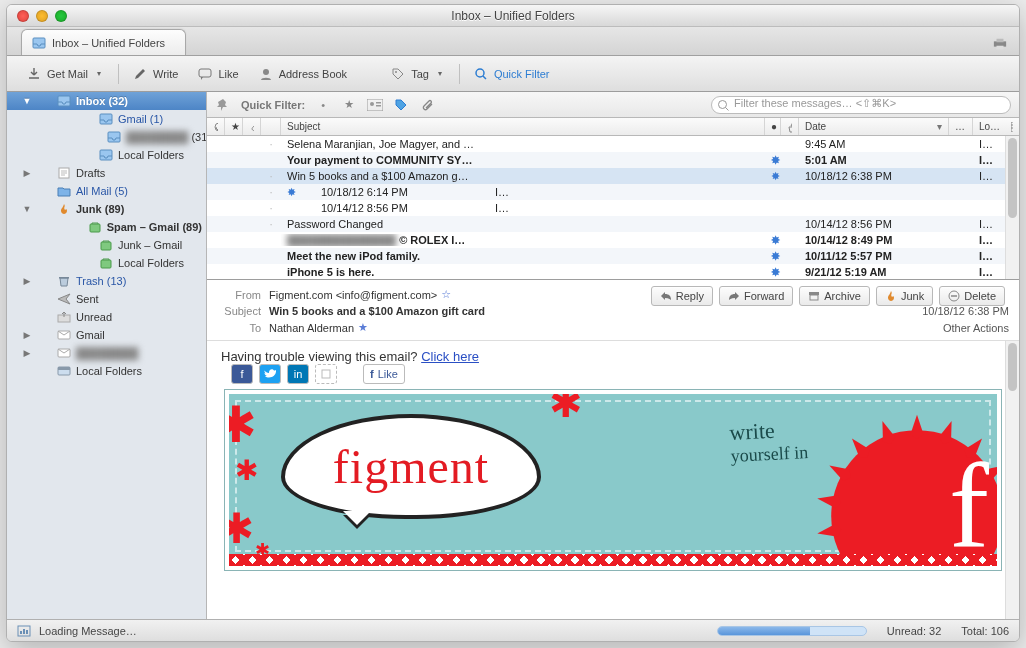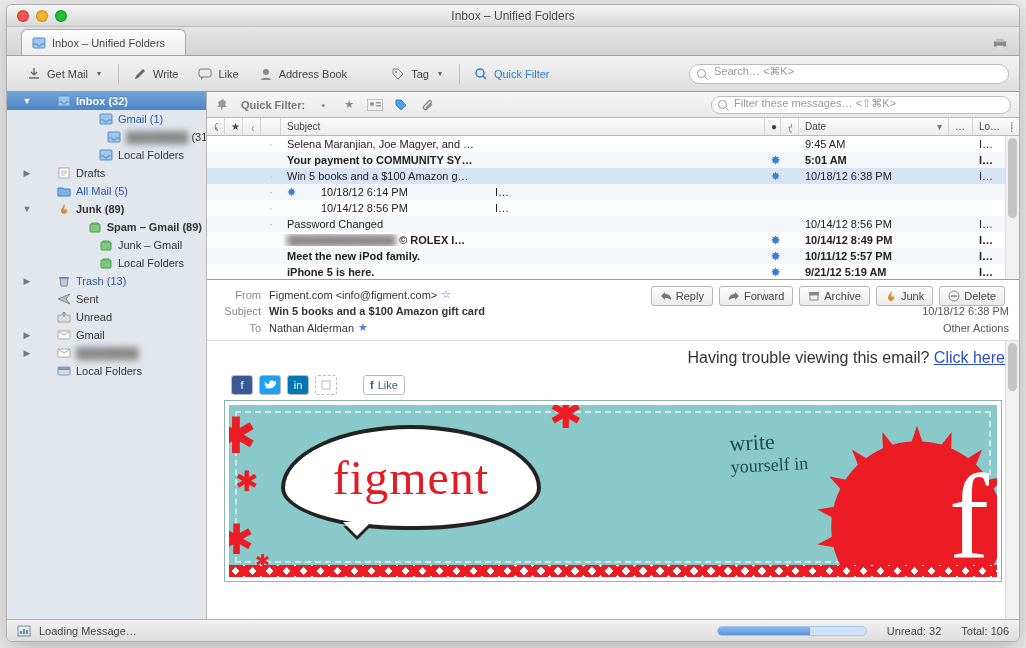--- a/index.html
+++ b/index.html
@@ -45,21 +45,21 @@
 .msgrow.alt{background:#f3f6fa;}
 .mc{padding:0 6px;overflow:hidden;text-overflow:ellipsis;white-space:nowrap;}
 .spark{color:#3a7bd5;font-size:11px;text-align:center;}
 .preview{flex:1;background:#fff;overflow:hidden;display:flex;flex-direction:column;}
 .phead{padding:6px 10px 4px 10px;border-bottom:1px solid #ddd;}
 .phrow{display:flex;align-items:center;font-size:11px;padding:2px 0;}
 .phlabel{width:44px;text-align:right;color:#888;font-weight:normal;margin-right:8px;}
 .actionbar{position:absolute;right:14px;top:6px;display:flex;gap:6px;}
 .abtn{height:20px;border:1px solid #b8b8b8;border-radius:3px;background:linear-gradient(#fdfdfd,#eaeaea);padding:0 8px;display:flex;align-items:center;gap:4px;font-size:11px;color:#444;box-shadow:0 1px 0 rgba(255,255,255,.6) inset;}
 .pbody{flex:1;overflow:hidden;padding:8px 14px;position:relative;}
-.troubleline{text-align:right;font-size:16px;color:#333;margin-bottom:8px;}
+.troubleline{text-align:left;font-size:13px;color:#333;margin-bottom:0;}
 .troubleline a{color:#2a4fc4;text-decoration:underline;}
 .sharebar{display:flex;align-items:center;gap:6px;margin-bottom:6px;padding-left:10px;}
 .shbtn{width:22px;height:20px;border:1px solid #bbb;border-radius:3px;display:flex;align-items:center;justify-content:center;font-size:11px;color:#fff;}
 .fb{background:#3b5998;} .tw{background:#1da1f2;} .li{background:#0077b5;}
 .likeb{height:20px;border:1px solid #bbb;border-radius:3px;background:#fff;padding:0 6px;display:flex;align-items:center;gap:4px;font-size:11px;color:#3b5998;}
 .banner{height:180px;background:#89c9ca;border:4px solid #fff;box-shadow:0 0 0 1px #8ab4b5;position:relative;overflow:hidden;margin:0 4px;}
 .banner .speech{position:absolute;left:52px;top:20px;width:260px;height:105px;background:#fff;border:4px solid #222;border-radius:50% 50% 48% 48%/60% 60% 40% 40%;display:flex;align-items:center;justify-content:center;}
 .banner .speech::after{content:"";position:absolute;bottom:-24px;left:58px;width:0;height:0;border:14px solid transparent;border-top-color:#fff;filter:drop-shadow(0 4px 0 #222);}
 .figtext{font-family:Georgia,serif;font-size:48px;color:#e31b23;letter-spacing:1px;}
 .wyi{position:absolute;right:190px;top:26px;font-family:"Segoe Script","Comic Sans MS",cursive;font-size:22px;color:#1a4a4a;transform:rotate(-3deg);line-height:1;}
@@ -147,29 +147,20 @@
       <span>Tag</span>
       <span class="tinydrop">▾</span>
     </div>
     <div class="sep"></div>
     <div class="tbtn qf">
       <svg width="14" height="14">
           <circle cx="6" cy="6" r="4" fill="none" stroke="#2d7dd2" stroke-width="1.5"></circle>
           <path d="M9 9l3 3" stroke="#2d7dd2" stroke-width="1.5"></path>
         </svg>
       <span>Quick Filter</span>
-    </div>
-    <div class="searchwrap">
-      <div class="search" title="Search… &lt;⌘K&gt;">
-        <svg width="13" height="13">
-            <circle cx="5.5" cy="5.5" r="4" fill="none" stroke="#999"></circle>
-            <path d="M8.5 8.5l3 3" stroke="#999"></path>
-          </svg>
-        <span>Search… &lt;⌘K&gt;</span>
-      </div>
     </div>
   </div>
 
   <div class="contentrow">
 
     <div class="sidebar" id="sidebar">
         <div class="row sel" style="padding-left: 14px;">
           <span class="disc">▼</span>
           <span class="indent1" style="display:inline"></span>
           <span class="iconbox">

